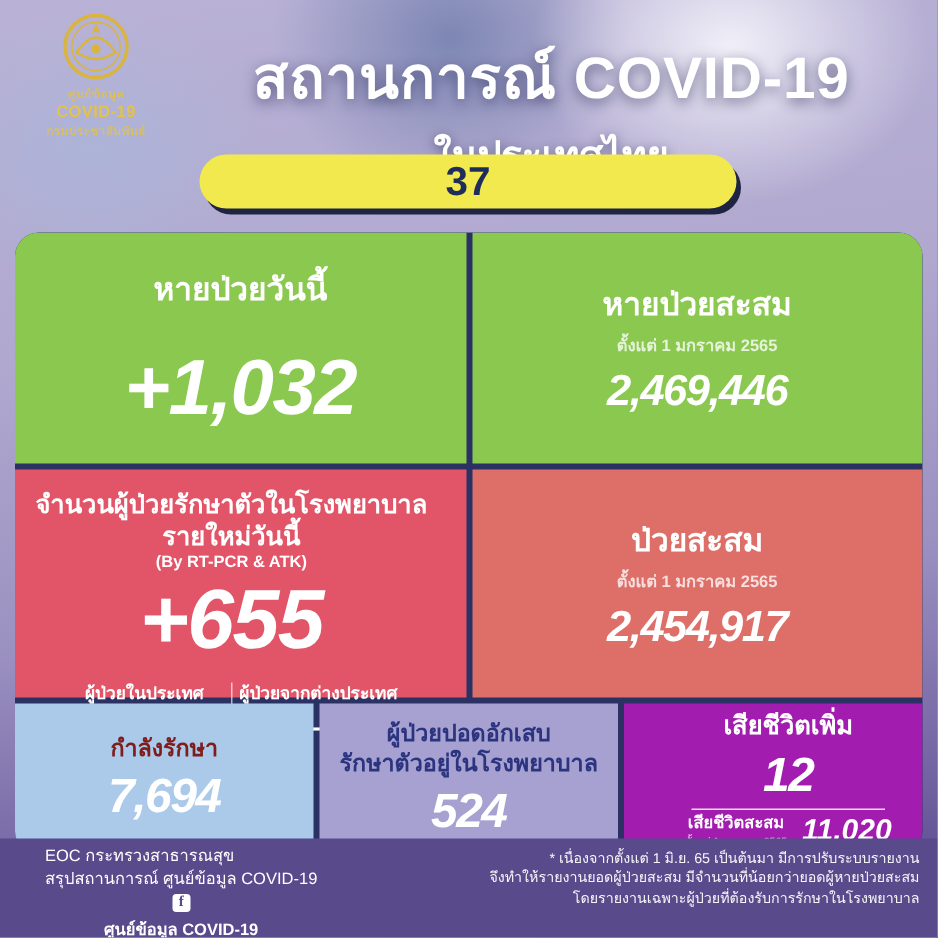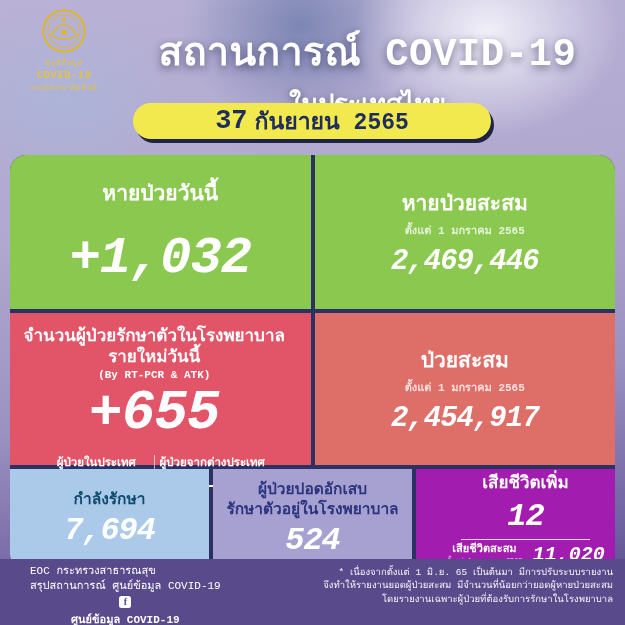--- a/index.html
+++ b/index.html
@@ -1,18 +1,18 @@
 <!DOCTYPE html>
 <html><head>
 <meta charset="utf-8">
 <style>
   html,body{margin:0;padding:0;}
   .stage{
     position:relative;width:625px;height:625px;overflow:hidden;
-    font-family:Liberation Mono, monospace;
+    font-family:Liberation Sans, sans-serif;
     background:
       radial-gradient(ellipse 190px 150px at 78% 5%, rgba(244,243,250,.95), rgba(244,243,250,0) 70%),
       radial-gradient(ellipse 170px 150px at 48% 4%, rgba(55,85,140,.45), rgba(55,85,140,0) 70%),
       radial-gradient(ellipse 160px 130px at 10% 16%, rgba(165,185,220,.55), rgba(165,185,220,0) 70%),
       radial-gradient(ellipse 220px 170px at 28% 48%, rgba(150,170,210,.30), rgba(150,170,210,0) 70%),
       linear-gradient(173deg,#b9b2d6 0%,#b0a8cf 35%,#9b91c1 62%,#6f60a0 86%,#594a8c 96%,#594a8c 100%);
   }
   
   .logo{position:absolute;left:18px;top:8px;width:92px;text-align:center;color:#e3c24a;}
   .logo .emblem{display:block;margin:0 auto 2px auto;}
@@ -53,21 +53,21 @@
   .c-pink{justify-content:flex-start;padding:14px 22px 10px 10px;box-sizing:border-box;}
   .nh-t{font-size:17px;font-weight:800;line-height:1.22;}
   .nh-note{font-size:11px;font-weight:800;margin-top:1px;}
   .nh-val{font-size:56px;margin-top:4px;line-height:1;}
   .subrow{display:flex;width:86%;margin-top:12px;align-items:stretch;}
   .subcol{flex:1;}
   .subdivider{width:1px;background:rgba(255,255,255,.65);margin:2px 0;}
   .sublabel{font-size:11.5px;font-weight:bold;}
   .subvalue{font-size:20px;font-weight:800;font-style:italic;margin-top:3px;}
   
-  .r3lbl{font-size:15.5px;font-weight:800;color:#0c4a6e;line-height:1.3;}
+  .r3lbl{font-size:15.5px;font-weight:800;color:#7f1d1d;line-height:1.3;}
   .c-lav .r3lbl{color:#2c3480;}
   .c-gray .r3lbl{color:#fff;font-size:17px;}
   .death-line{width:72%;height:1px;background:rgba(255,255,255,.85);margin:4px 0 3px 0;}
   .death-total{display:flex;align-items:center;gap:10px;}
   .dt-label{font-size:11px;font-weight:800;line-height:1.1;}
   .dt-since{font-size:7px;color:rgba(255,255,255,.85);}
   .dt-value{font-size:20px;font-weight:800;font-style:italic;}
   
   .footer{position:absolute;left:0;bottom:0;width:625px;height:66px;background:#594a8c;color:#fff;}
   .f-left{position:absolute;left:30px;top:5px;font-size:11px;line-height:1.35;}
@@ -95,21 +95,20 @@
     <div class="logo-l3">กรมประชาสัมพันธ์</div>
   </div>
 
   <div class="titles">
     <div class="title">สถานการณ์ COVID-19</div>
     <div class="subtitle">ในประเทศไทย</div>
   </div>
 
   <div class="date-pill">
     <span class="day">37</span>
-    <span class="monthyear">กันยายน 2565</span>
   </div>
 
   <div class="grid">
 
     <div class="card c-green span3">
       <div class="lbl">หายป่วยวันนี้</div>
       <div class="big v52">+1,032</div>
     </div>
 
     <div class="card c-green span3">

